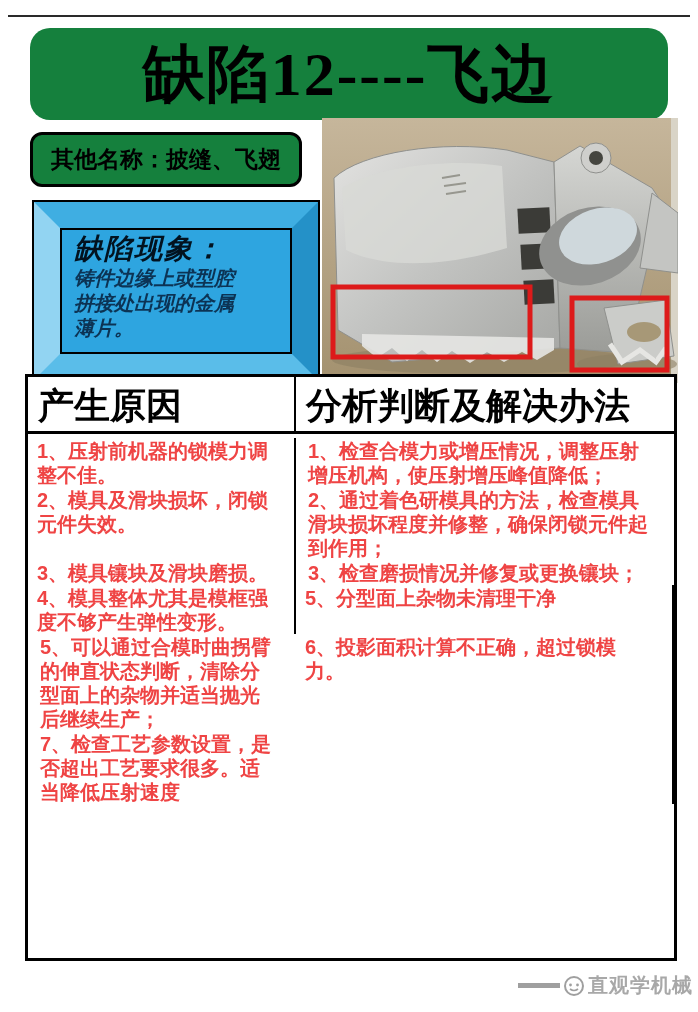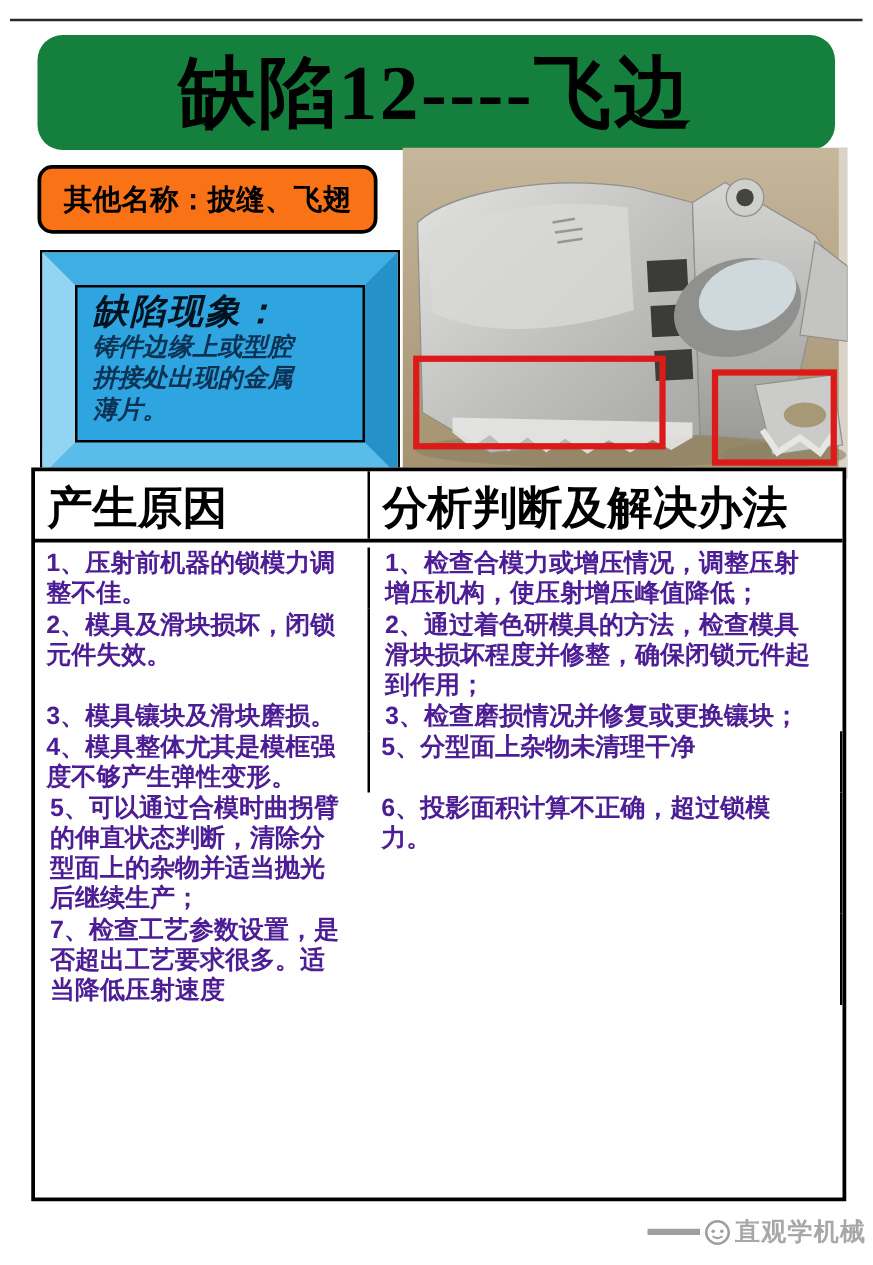--- a/index.html
+++ b/index.html
@@ -17,21 +17,21 @@
     display:flex; align-items:center; justify-content:center;
   }
   .title-banner .t {
     font-family:"Liberation Serif", serif; font-weight:bold; font-size:62px;
     color:#000; letter-spacing:2px; white-space:nowrap;
   }
 
   
   .names-box {
     position:absolute; left:30px; top:132px; width:272px; height:55px;
-    background:#f97316; border:3px solid #000; border-radius:12px;
+    background:#15803d; border:3px solid #000; border-radius:12px;
     display:flex; align-items:center; justify-content:center;
   }
   .names-box .t { font-size:23px; font-weight:bold; color:#000; white-space:nowrap; }
 
   
   .phen { position:absolute; left:32px; top:200px; width:288px; height:182px; border:2px solid #000; }
   .phen .bevel {
     width:100%; height:100%;
     border:26px solid;
     border-color:#3FAEE2 #2491C8 #5ABDE9 #92D4F2;
@@ -50,21 +50,21 @@
   
   .tbl { position:absolute; left:25px; top:374px; width:652px; height:587px; border:3px solid #000; background:#fff; }
   .thead { display:grid; grid-template-columns:268px 1fr; height:57px; border-bottom:3px solid #000; }
   .th { font-size:36px; font-weight:bold; color:#000; padding:5px 0 0 10px; white-space:nowrap; overflow:hidden; }
   .th.l { border-right:2px solid #000; }
   .tbody {
     display:grid; grid-template-columns:268px 1fr;
     grid-template-rows:repeat(7, auto) 1fr;
     height:calc(100% - 57px); padding-top:4px; overflow:hidden;
   }
-  .cl, .cr { font-size:20px; font-weight:bold; color:#4c1d95; line-height:24px; padding:1px 12px 0 0; }
+  .cl, .cr { font-size:20px; font-weight:bold; color:#ef4444; line-height:24px; padding:1px 12px 0 0; }
   .cl { border-right:2px solid #000; padding-left:9px; padding-right:20px; }
   .cr { padding-left:12px; padding-right:18px; }
 
   
   .wm { position:absolute; right:5px; bottom:13px; display:flex; align-items:center; opacity:.85; }
   .wm-line { width:42px; height:5px; background:#8f8f8f; margin-right:3px; }
   .wm-text { font-size:20px; font-weight:bold; color:#9a9a9a; letter-spacing:1px; margin-left:3px; white-space:nowrap; }
 </style>
 </head>
 <body>

